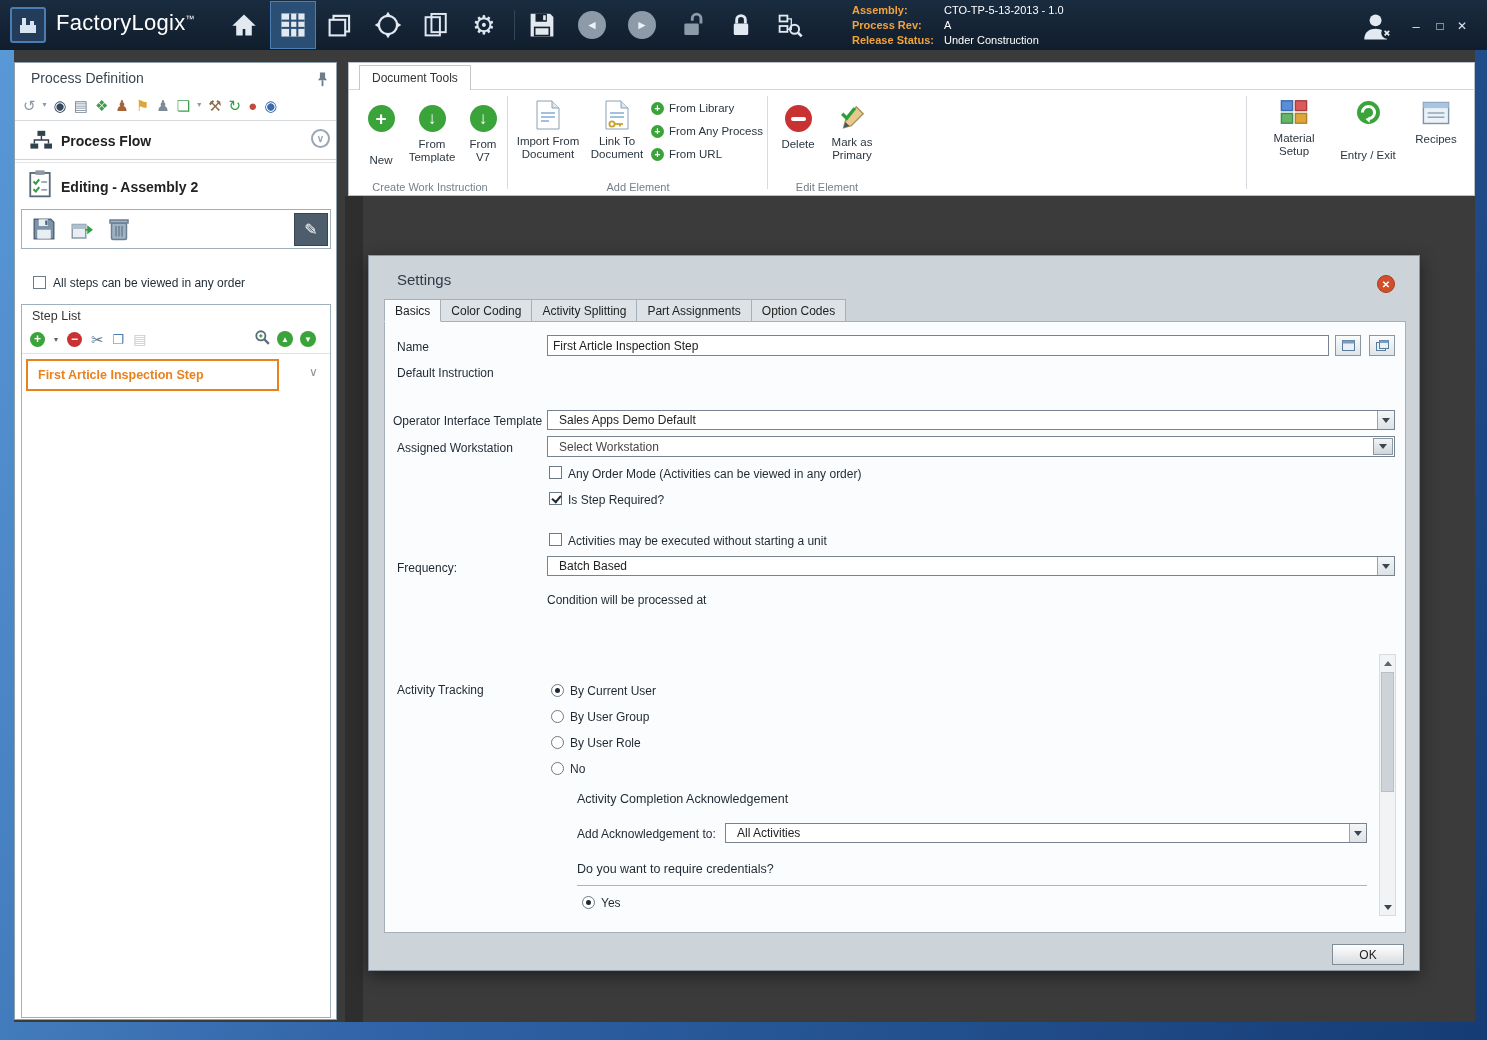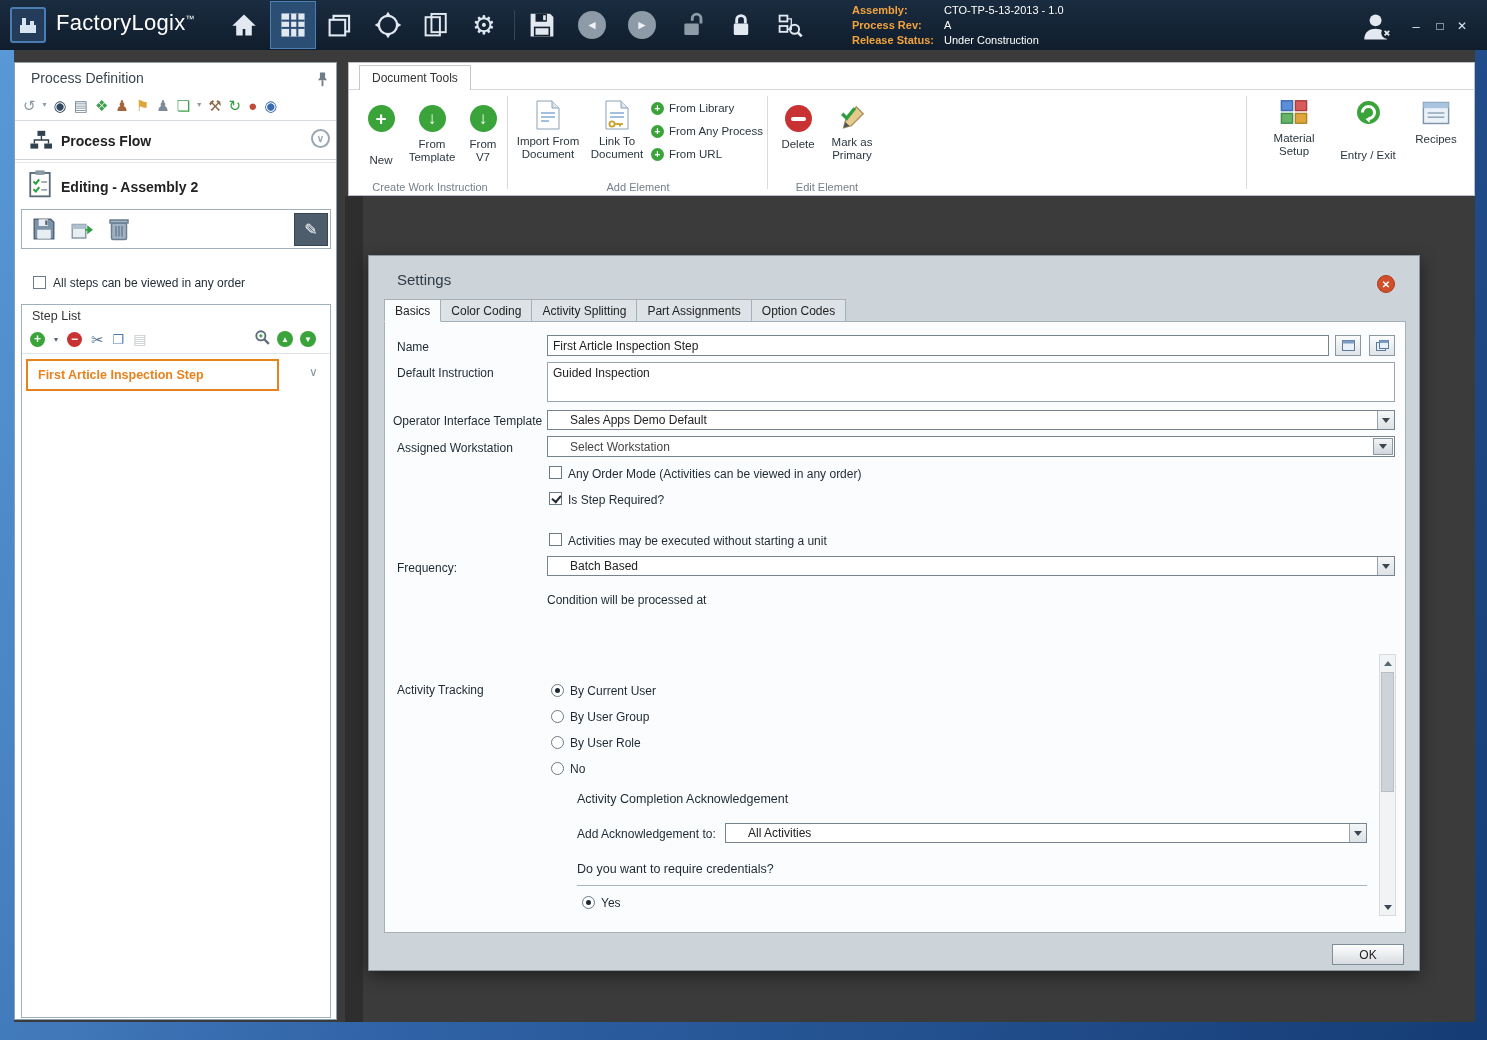--- a/index.html
+++ b/index.html
@@ -14,21 +14,21 @@
 .panel{background:#fff;border:1px solid #8fa0ad}
 .lbl{font-size:12px;color:#1e2933;white-space:nowrap}
 .b{font-weight:700}
 .gc{border-radius:50%;background:#3aa33a;color:#fff;display:flex;align-items:center;justify-content:center;font-weight:700}
 .rc{border-radius:50%;background:#c93232;color:#fff;display:flex;align-items:center;justify-content:center;font-weight:700}
 .cb{width:13px;height:13px;background:#fff;border:1px solid #6d7a85;position:absolute}
 .cb.ck::after{content:"";position:absolute;left:2px;top:2px;width:7px;height:4px;border-left:2px solid #1e2933;border-bottom:2px solid #1e2933;transform:rotate(-50deg)}
 .cb.fl::after{content:"";position:absolute;left:2px;top:2px;right:2px;bottom:2px;background:#1e2933}
 .rb{width:13px;height:13px;border:1px solid #6d7a85;border-radius:50%;background:#fff;position:absolute}
 .rb.sel::after{content:"";position:absolute;left:3px;top:3px;right:3px;bottom:3px;border-radius:50%;background:#1e2933}
-.field{position:absolute;background:#fff;border:1px solid #77848f;font-size:12px;color:#222;display:flex;align-items:center;padding:0 22px;white-space:nowrap}
+.field{position:absolute;background:#fff;border:1px solid #77848f;font-size:12px;color:#222;display:flex;align-items:center;padding:0 11px;white-space:nowrap}
 .ddbox{position:absolute;right:0;top:0;bottom:0;width:17px;background:linear-gradient(#f4f6f7,#dde2e6);border-left:1px solid #98a3ad;display:flex;align-items:center;justify-content:center}
 .tri{width:0;height:0;border-left:4px solid transparent;border-right:4px solid transparent;border-top:5px solid #3c4650}
 .triu{width:0;height:0;border-left:4px solid transparent;border-right:4px solid transparent;border-bottom:5px solid #5a6670}
 .ritem{position:absolute;text-align:center;font-size:11.5px;color:#2b3640;line-height:13px}
 .glab{position:absolute;bottom:2px;font-size:11px;color:#75808a;text-align:center;white-space:nowrap}
 .vdiv{position:absolute;top:6px;bottom:6px;width:1px;background:#d7dbdf}
 .tab{height:23px;border:1px solid #a6b0b9;border-left:none;background:#dde2e6;font-size:12px;color:#222;display:flex;align-items:center;padding:0 10px}
 .tab.first{border-left:1px solid #a6b0b9}
 .tab.act{background:#fbfcfd;border-bottom:1px solid #fbfcfd;position:relative;z-index:3}
 .si{font-size:15px;line-height:1}
@@ -439,21 +439,20 @@
       </div>
       <div class="a" style="left:984px;top:13px;width:26px;height:21px;background:linear-gradient(#fafbfb,#dfe4e8);border:1px solid #8b98a4;display:flex;align-items:center;justify-content:center">
         <svg width="13" height="11" viewBox="0 0 13 11">
             <rect x="0.5" y="2.5" width="9" height="8" fill="#e8f0f8" stroke="#5a7a9a"></rect>
             <rect x="3.5" y="0.5" width="9" height="8" fill="#e8f0f8" stroke="#5a7a9a"></rect>
             <rect x="3.5" y="0.5" width="9" height="2.5" fill="#7a9cc0"></rect>
           </svg>
       </div>
 
       <div class="a lbl" style="left:12px;top:44px">Default Instruction</div>
-      <textarea class="a" style="left: 162px; top: 40px; width: 848px; height: 40px; border: 1px solid rgb(154, 165, 175); font-size: 12px; color: rgb(34, 34, 34); padding: 3px 5px; font-family: inherit; resize: none; background: rgb(255, 255, 255);">Guided Inspection</textarea>
 
       <div class="a lbl" style="left:8px;top:92px">Operator Interface Template</div>
       <div class="field" style="left:162px;top:88px;width:848px;height:20px">
         <span>Sales Apps Demo Default</span>
         <span class="ddbox">
             <span class="tri"></span>
           </span>
       </div>
 
       <div class="a lbl" style="left:12px;top:119px">Assigned Workstation</div>

